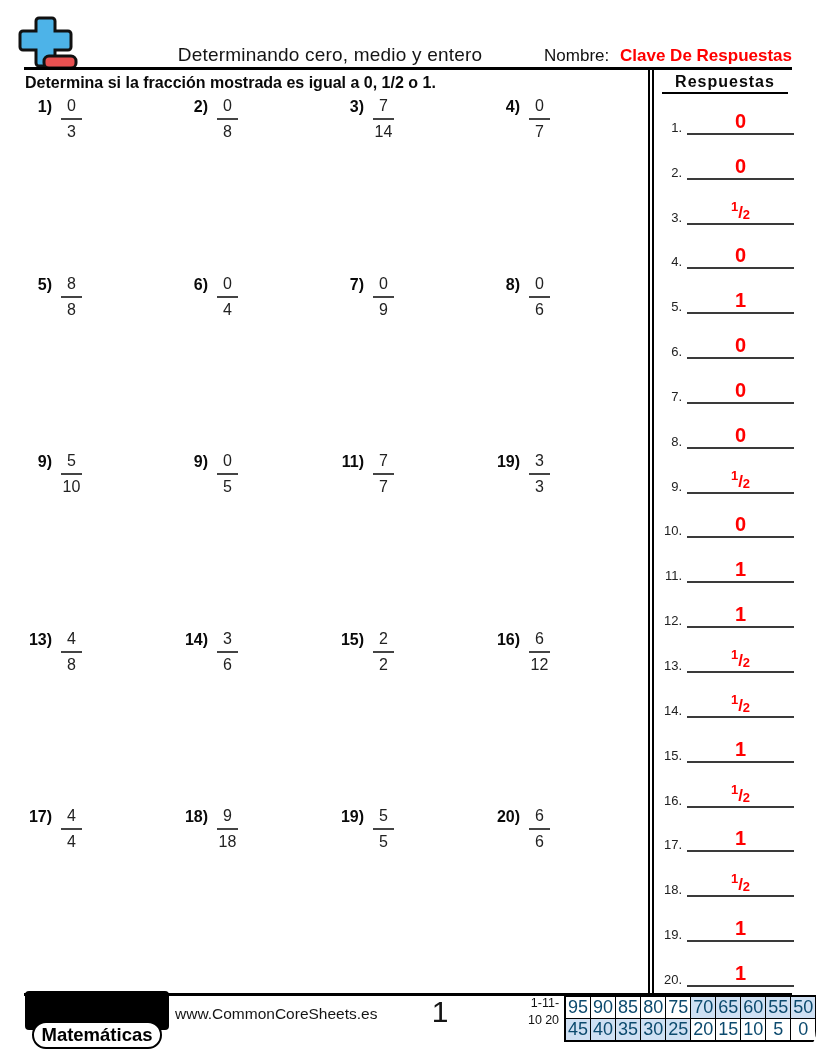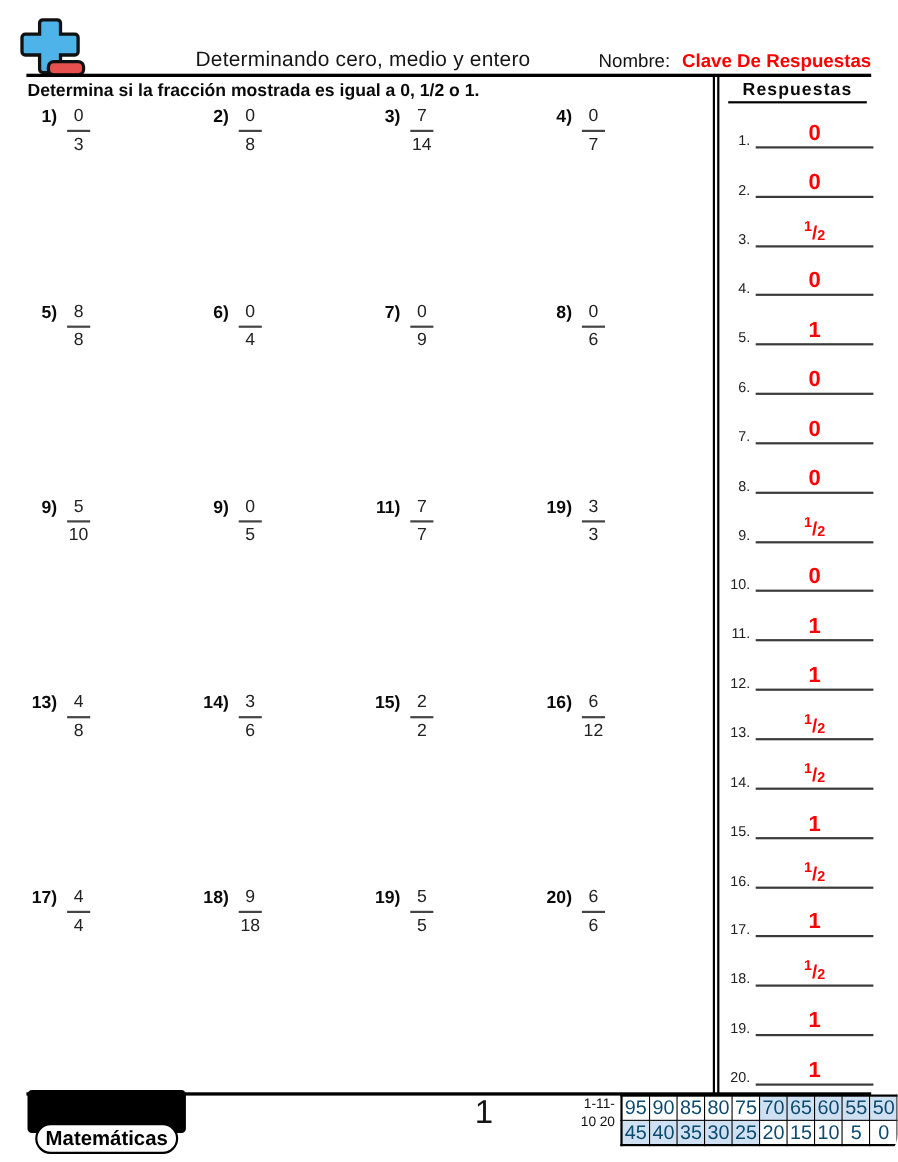--- a/index.html
+++ b/index.html
@@ -349,20 +349,21 @@
             <span class="answer-value">1</span>
           </span>
         </div>
     </div>
   </div>
 
   <div class="footer-rule"></div>
   <div class="brand-box">
     <span class="brand-pill">Matemáticas</span>
   </div>
+  <div class="website">www.CommonCoreSheets.es</div>
   <div class="page-num">1</div>
   <div class="score-wrap">
     <div class="score-labels">
       <div class="score-label">1-10</div>
       <div class="score-label">11-20</div>
     </div>
     <table class="score-table">
       <tbody>
           <tr>
         <td>95</td>

